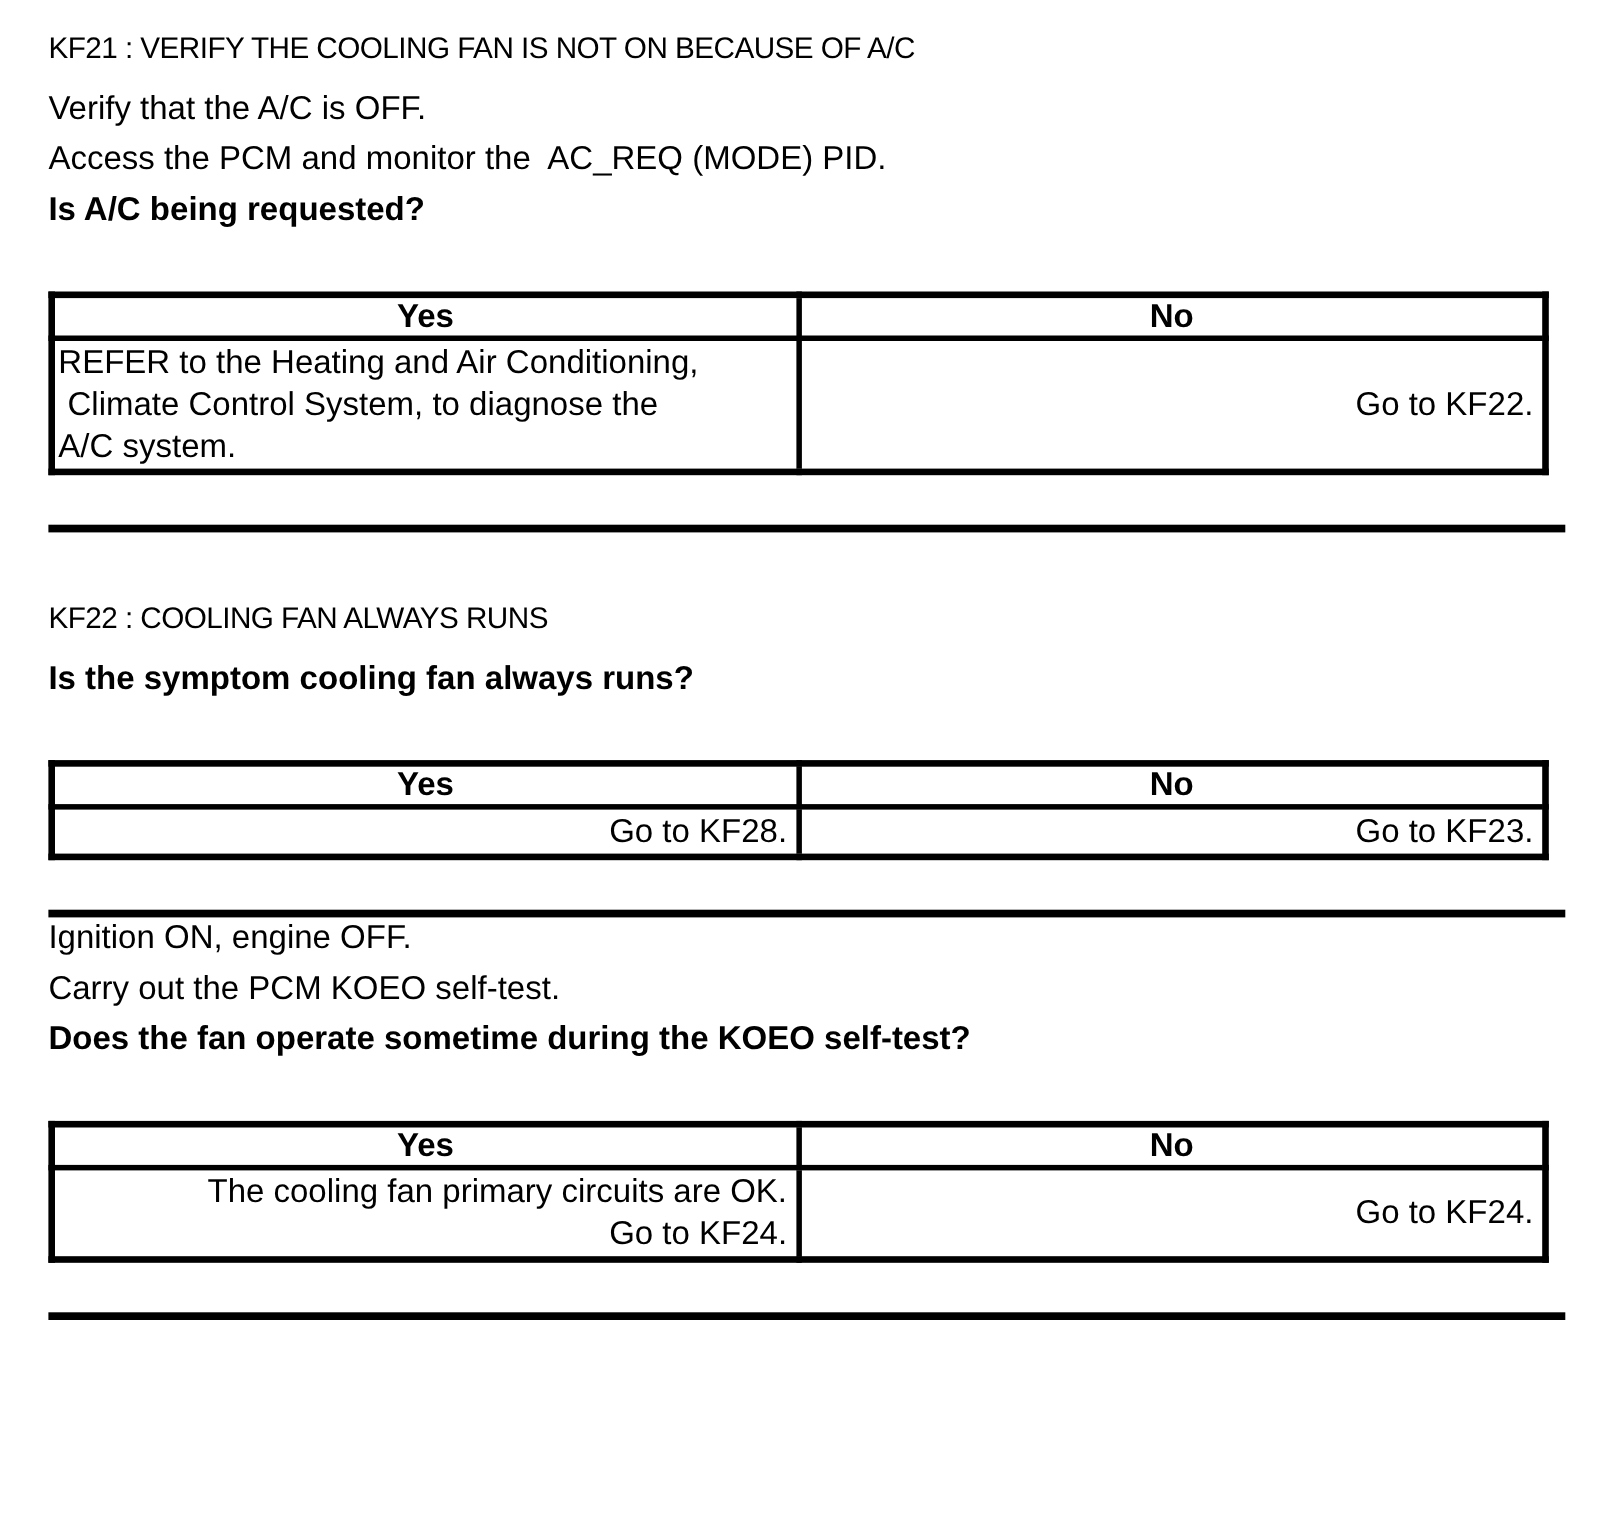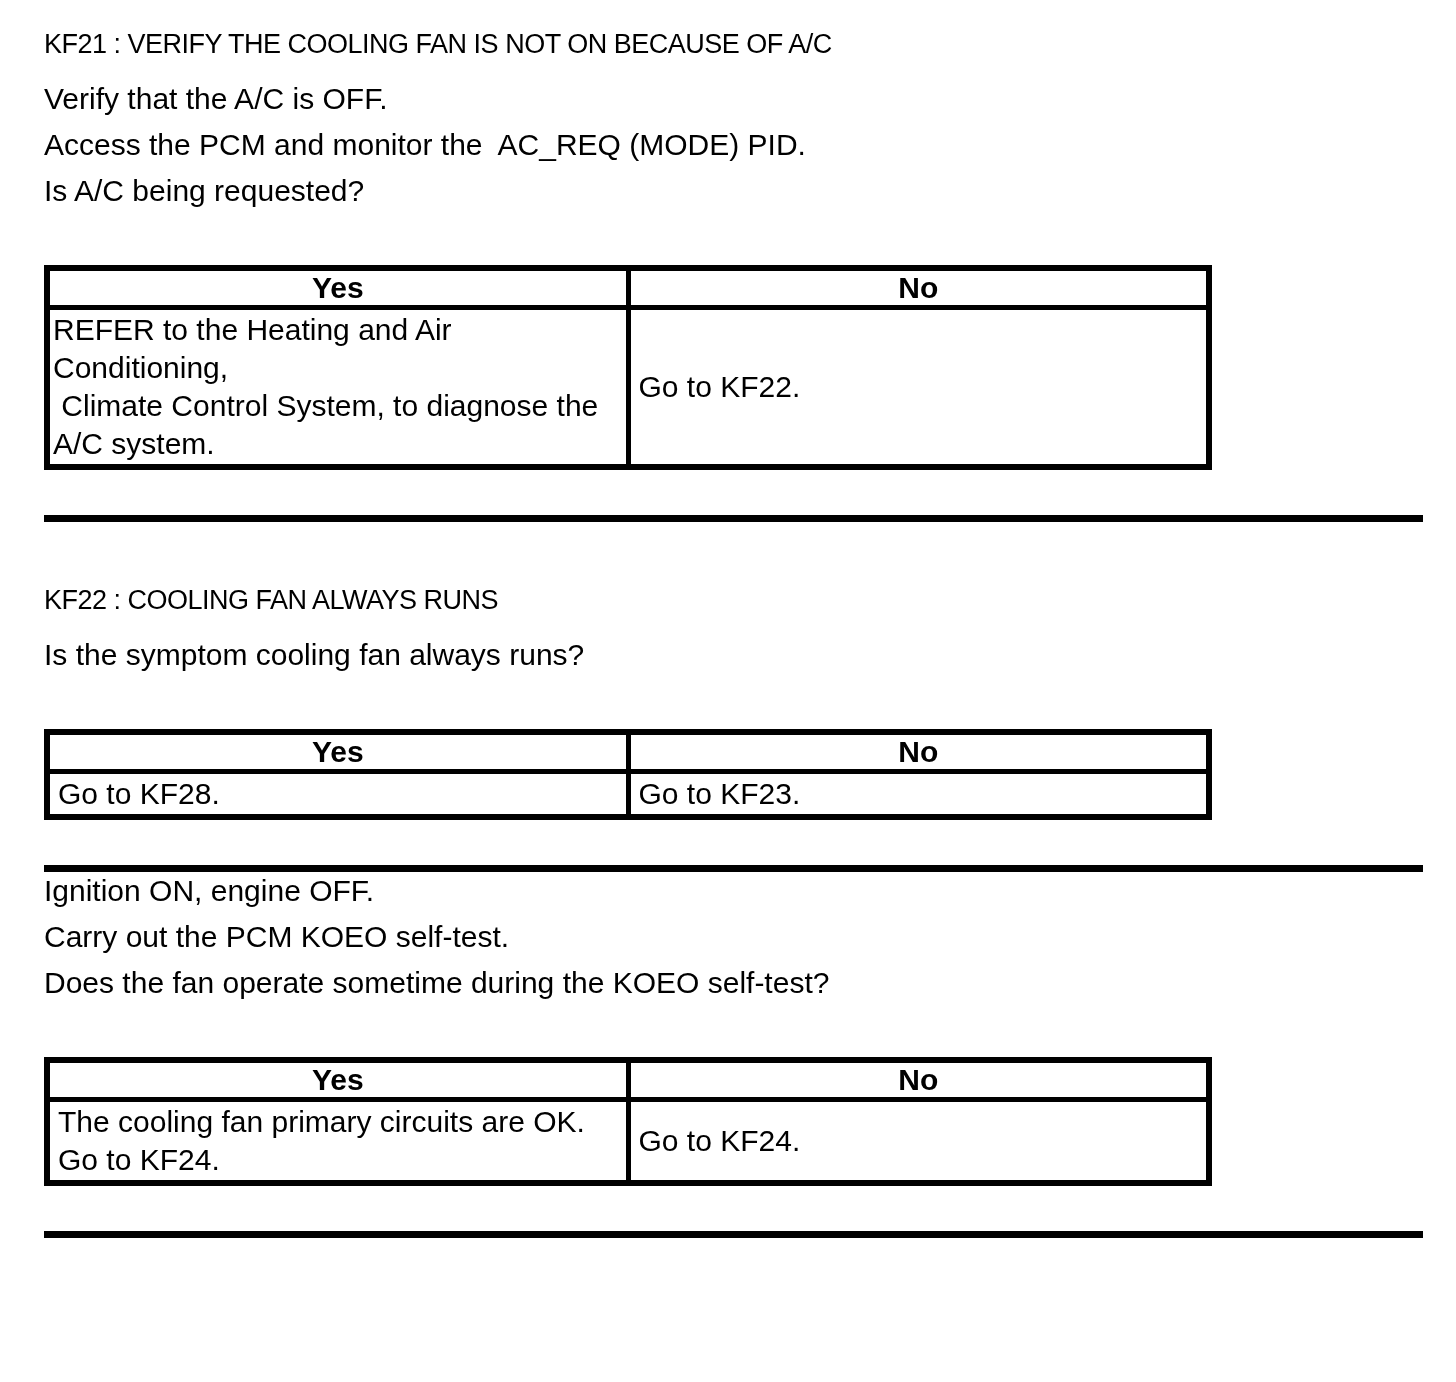--- a/index.html
+++ b/index.html
@@ -23,44 +23,44 @@
   }
   .step-heading.gap-above { margin-top: 62px; }
   .instruction {
     font-size: 30px;
     line-height: 38px;
     margin: 0 0 8px 0;
     white-space: pre-wrap;
   }
   .question {
     font-size: 30px;
-    font-weight: normal;
+    font-weight: bold;
     line-height: 38px;
     margin: 0;
   }
   table.decision-table {
     border-collapse: collapse;
     table-layout: fixed;
-    width: 1168px;
+    width: 1364px;
     margin-top: 55px;
     border: 6px solid #000000;
   }
   table.decision-table th {
     border: 5px solid #000000;
     width: 50%;
     font-size: 30px;
     font-weight: bold;
     text-align: center;
     line-height: 30px;
     padding: 2px 4px;
   }
   table.decision-table td {
     border: 5px solid #000000;
     font-size: 30px;
-    text-align: left;
+    text-align: right;
     vertical-align: middle;
     line-height: 38px;
     padding: 1px 8px;
   }
   table.decision-table td.left-wrap {
     text-align: left;
     white-space: pre-wrap;
     padding: 1px 6px 1px 3px;
     vertical-align: top;
   }

